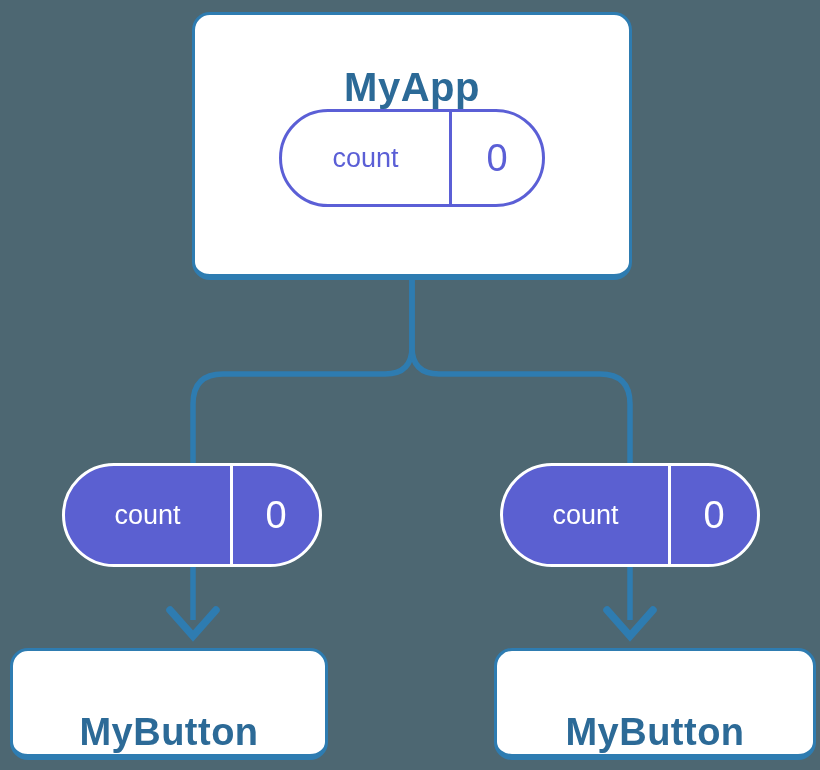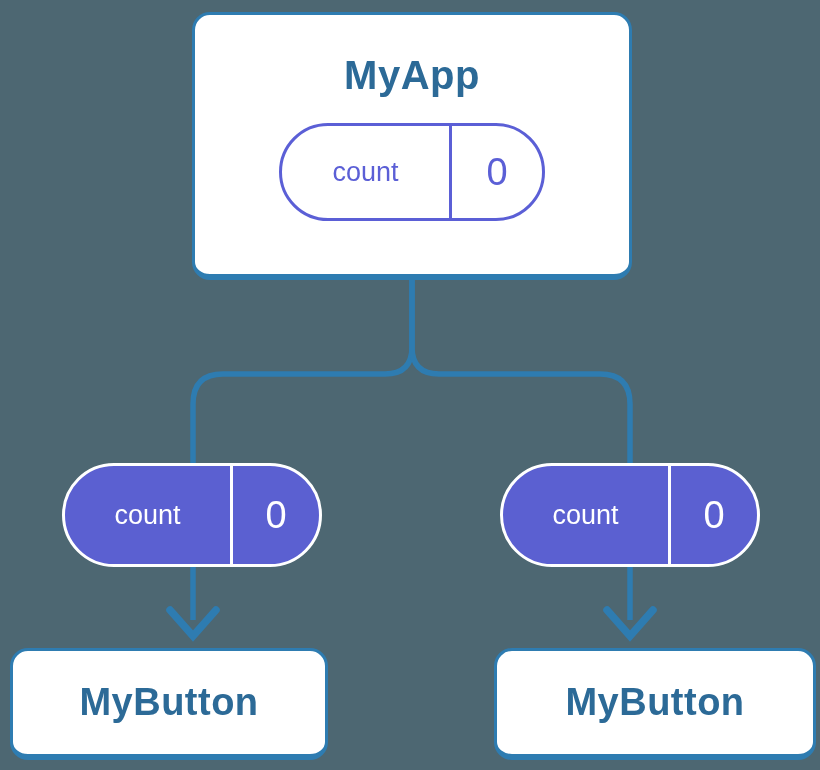--- a/index.html
+++ b/index.html
@@ -29,25 +29,24 @@
     border-radius: 18px;
     box-sizing: border-box;
     z-index: 2;
     display: flex;
     flex-direction: column;
     align-items: center;
   }
   .card.root-card {
     left: 192px; top: 12px;
     width: 440px; height: 268px;
-    padding-top: 38px;
-    gap: 26px;
+    padding-top: 50px;
   }
   .card.leaf-card {
-    justify-content: center;
+    justify-content: flex-end;
   }
   .card.leaf-left  { left: 10px;  top: 648px; width: 318px; height: 112px; }
   .card.leaf-right { left: 494px; top: 648px; width: 322px; height: 112px; }
   .card-title {
     color: #2c6a97;
     font-size: 40px;
     font-weight: 600;
     letter-spacing: 0.5px;
     line-height: 1.1;
   }

